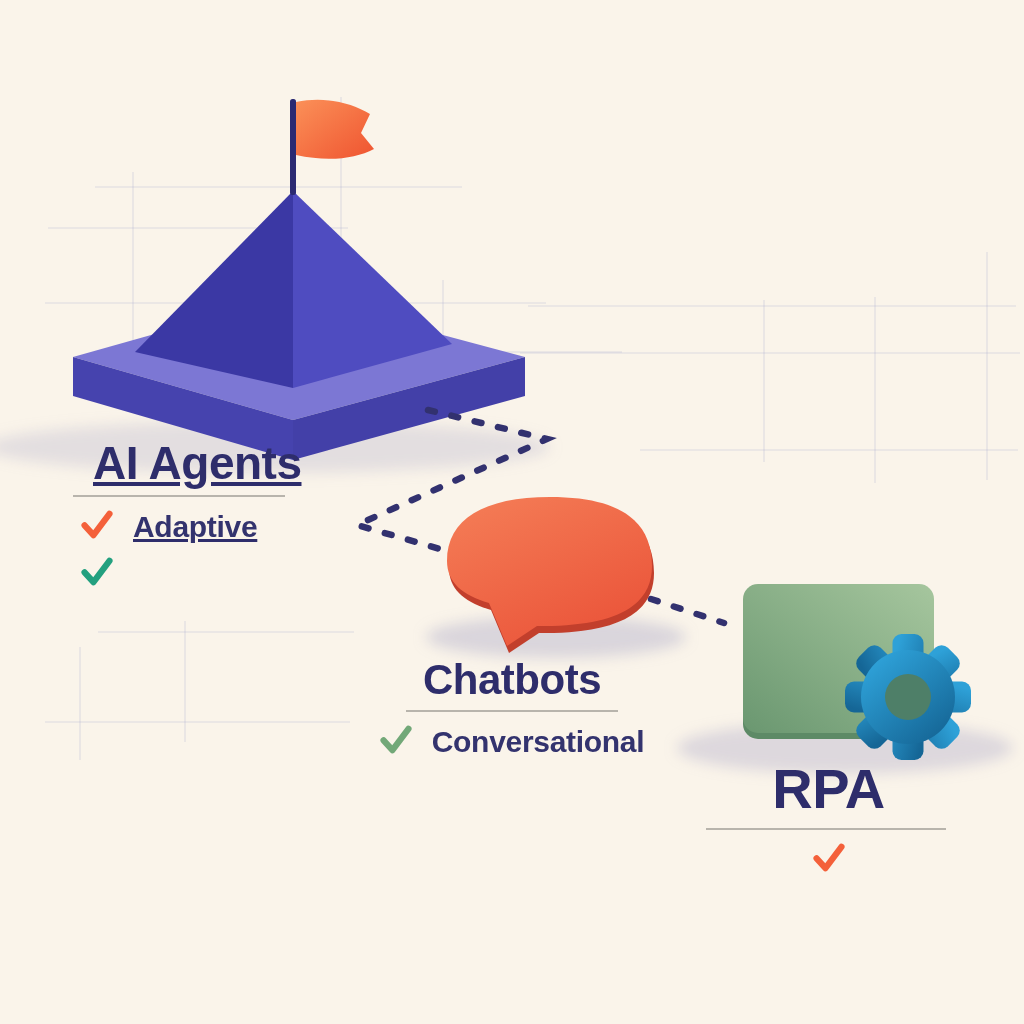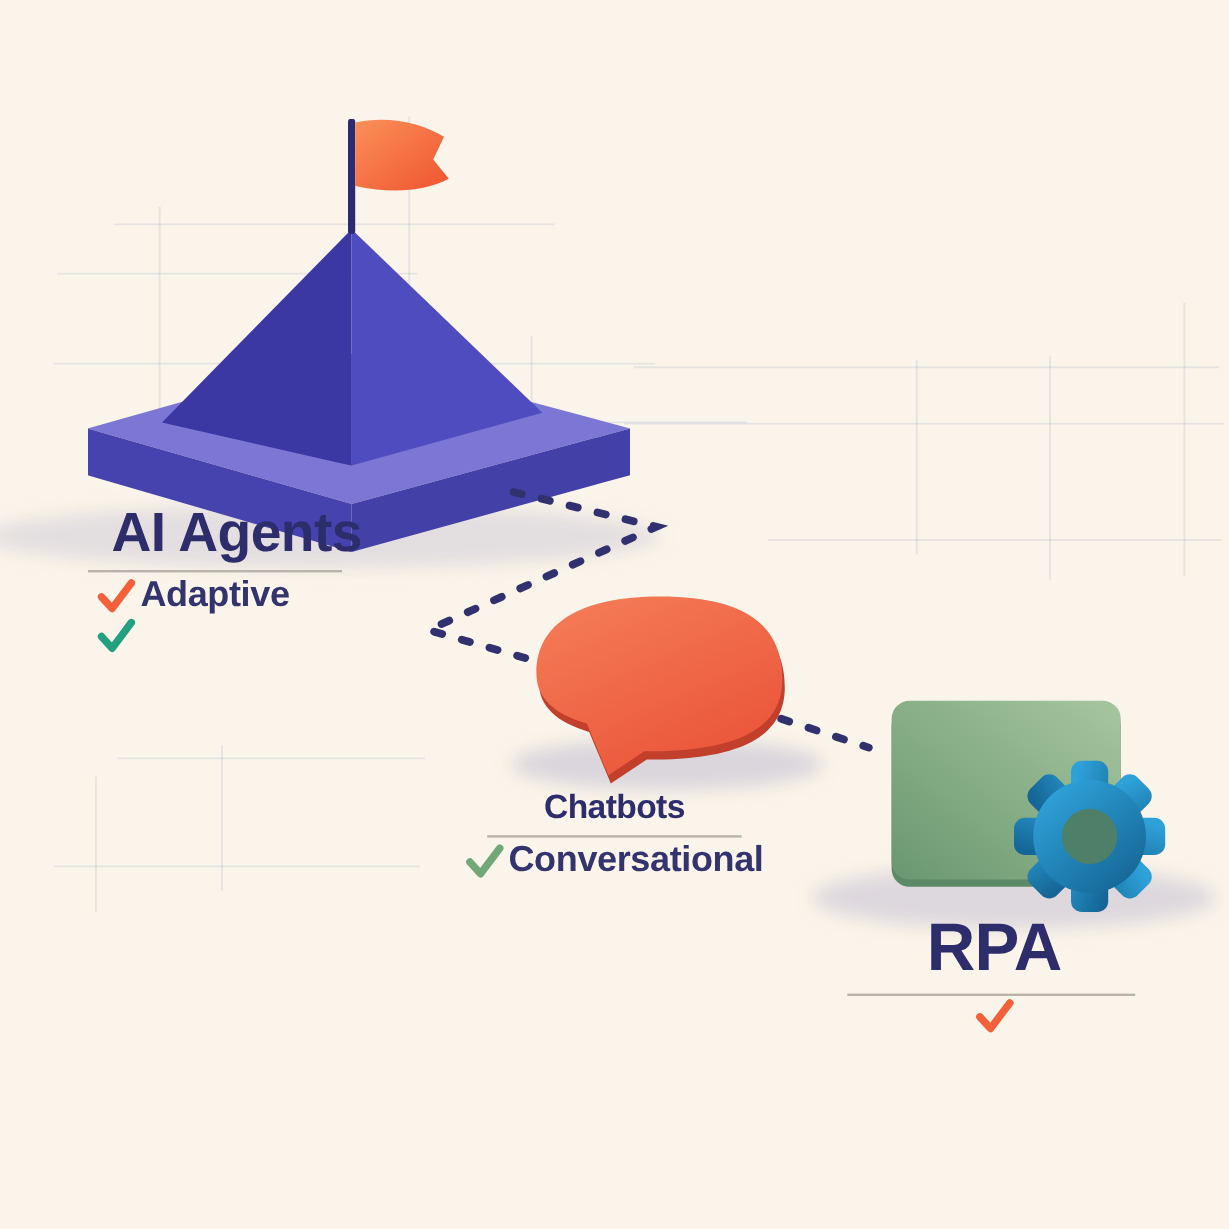--- a/index.html
+++ b/index.html
@@ -6,29 +6,29 @@
   body{
     width:1024px;height:1024px;position:relative;overflow:hidden;
     background:#faf4ea;
     font-family:"Liberation Sans",sans-serif;
   }
   .stage{position:absolute;inset:0;}
   svg.illus{position:absolute;left:0;top:0;}
   .sec{position:absolute;color:#2e2d6b;}
   .sec .title{font-weight:700;line-height:1;letter-spacing:-0.5px;}
   .sec .rule{height:2px;background:#b8b4ac;margin-top:9px;}
-  .feat{display:flex;align-items:center;gap:4px;margin-top:2px;}
+  .feat{display:flex;align-items:flex-start;gap:20px;margin-top:13px;}
   .feat .check{width:32px;height:29px;flex:0 0 auto;}
   .feat .lbl{font-size:30px;font-weight:700;color:#33336e;letter-spacing:-0.3px;}
-  .sec-ai{left:73px;top:420px;width:260px;}
+  .sec-ai{left:73px;top:440px;width:260px;text-decoration:underline;}
   .sec-ai .title{font-size:46px;padding-left:20px;}
   .sec-ai .rule{width:212px;}
   .sec-ai .feat{padding-left:8px;}
   .sec-chat{left:406px;top:659px;width:212px;text-align:center;}
-  .sec-chat .title{font-size:28px;}
+  .sec-chat .title{font-size:42px;}
   .sec-chat .rule{width:212px;}
   .sec-chat .feat{justify-content:center;}
   .sec-rpa{left:706px;top:761px;width:245px;text-align:center;}
   .sec-rpa .title{font-size:56px;}
   .sec-rpa .rule{width:240px;margin-top:11px;}
   .sec-rpa .feat{justify-content:center;}
 </style>
 </head>
 <body>
 

